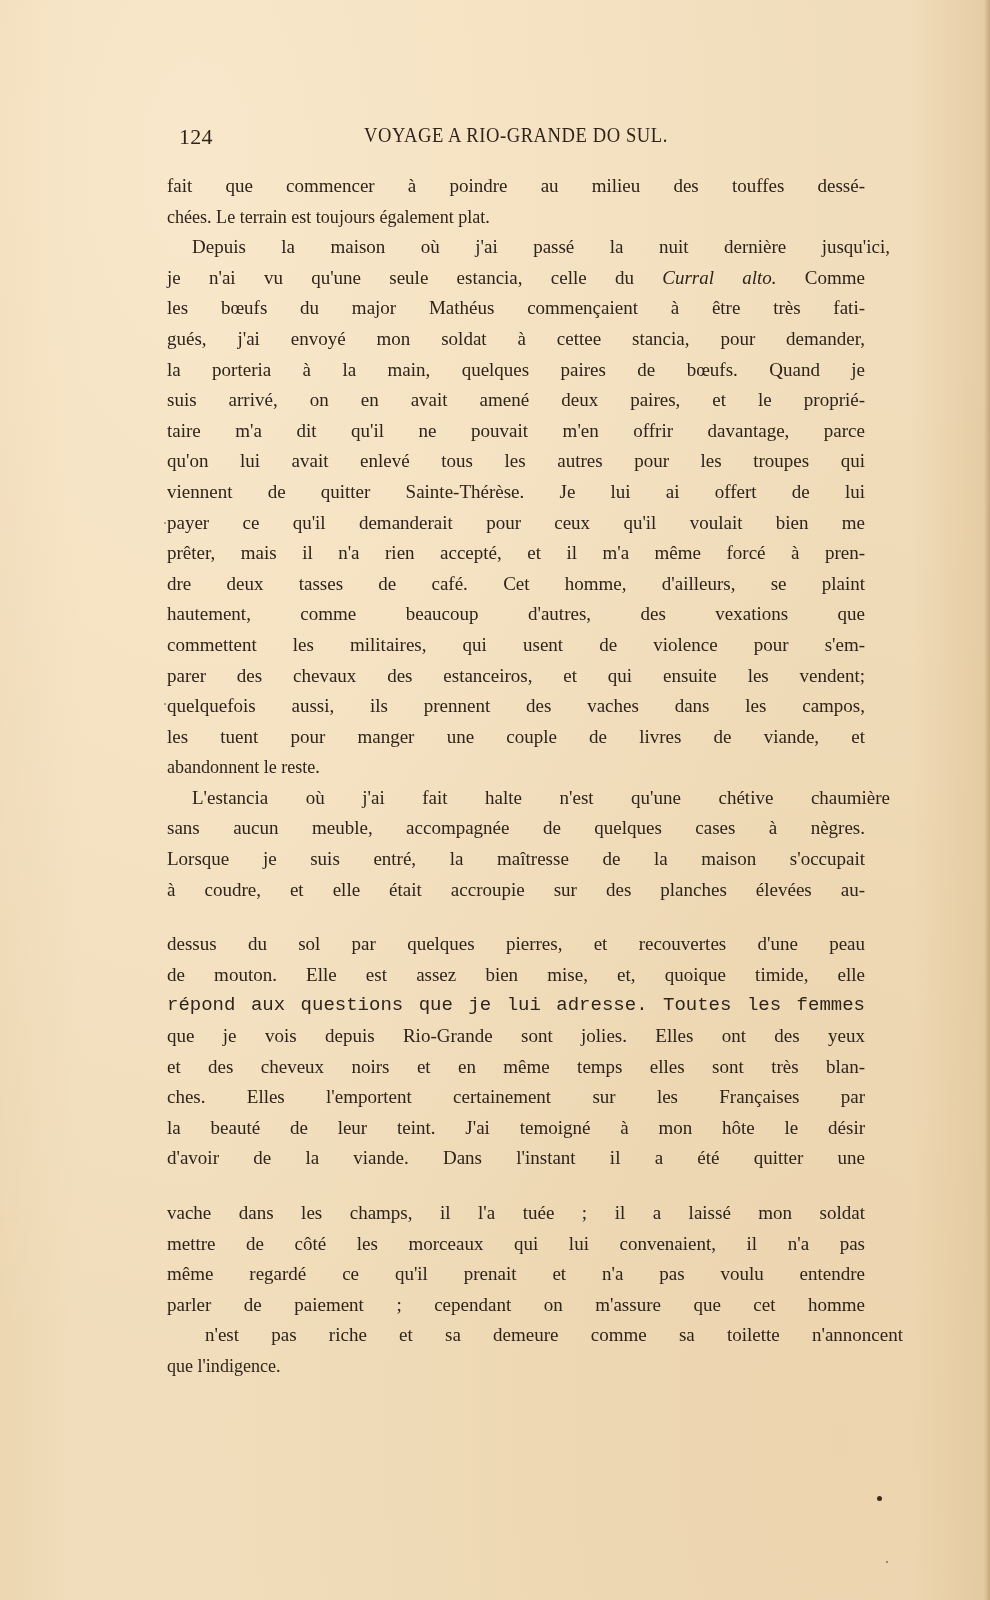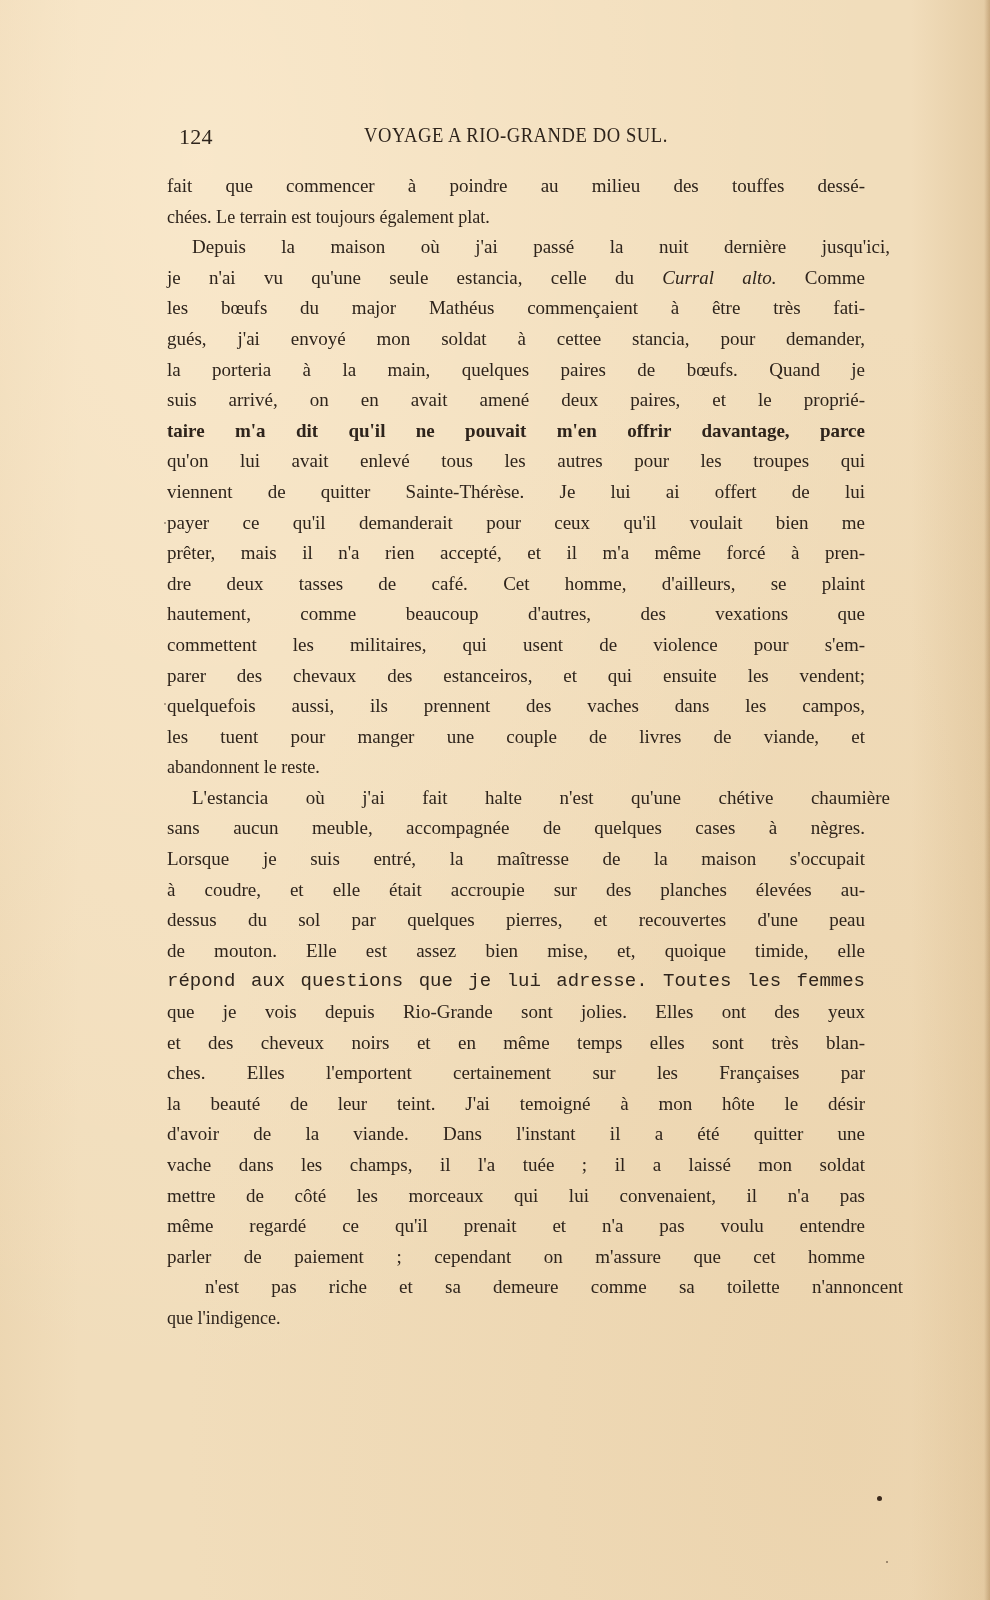--- a/index.html
+++ b/index.html
@@ -57,46 +57,46 @@
 
     <span class="line" style="display: block; width: 698px; text-align: justify; text-align-last: justify;">fait que commencer à poindre au milieu des touffes dessé-</span>
     <span class="line last" style="display: block; width: 734.737px; text-align: left; text-align-last: left; transform: scaleX(0.95);">chées. Le terrain est toujours également plat.</span>
 
     <span class="line indent" style="display: block; width: 698px; text-align: justify; text-align-last: justify;">Depuis la maison où j'ai passé la nuit dernière jusqu'ici,</span>
     <span class="line" style="display: block; width: 698px; text-align: justify; text-align-last: justify;"><span>je n'ai vu qu'une seule estancia, celle du </span><span class="it">Curral alto.</span><span> Comme</span></span>
     <span class="line" style="display: block; width: 698px; text-align: justify; text-align-last: justify;">les bœufs du major Mathéus commençaient à être très fati-</span>
     <span class="line" style="display: block; width: 698px; text-align: justify; text-align-last: justify;">gués, j'ai envoyé mon soldat à cettee stancia, pour demander,</span>
     <span class="line" style="display: block; width: 698px; text-align: justify; text-align-last: justify;">la porteria à la main, quelques paires de bœufs. Quand je</span>
     <span class="line" style="display: block; width: 698px; text-align: justify; text-align-last: justify;">suis arrivé, on en avait amené deux paires, et le proprié-</span>
-    <span class="line" style="display: block; width: 698px; text-align: justify; text-align-last: justify; font-weight: bold;">taire m'a dit qu'il ne pouvait m'en offrir davantage, parce</span>
+    <span class="line" style="display: block; width: 698px; text-align: justify; text-align-last: justify;">taire m'a dit qu'il ne pouvait m'en offrir davantage, parce</span>
     <span class="line" style="display: block; width: 698px; text-align: justify; text-align-last: justify;">qu'on lui avait enlevé tous les autres pour les troupes qui</span>
     <span class="line" style="display: block; width: 698px; text-align: justify; text-align-last: justify;">viennent de quitter Sainte-Thérèse. Je lui ai offert de lui</span>
     <span class="line" style="display: block; width: 698px; text-align: justify; text-align-last: justify;">payer ce qu'il demanderait pour ceux qu'il voulait bien me</span>
     <span class="line" style="display: block; width: 698px; text-align: justify; text-align-last: justify;">prêter, mais il n'a rien accepté, et il m'a même forcé à pren-</span>
     <span class="line" style="display: block; width: 698px; text-align: justify; text-align-last: justify;">dre deux tasses de café. Cet homme, d'ailleurs, se plaint</span>
     <span class="line" style="display: block; width: 698px; text-align: justify; text-align-last: justify;">hautement, comme beaucoup d'autres, des vexations que</span>
     <span class="line" style="display: block; width: 698px; text-align: justify; text-align-last: justify;">commettent les militaires, qui usent de violence pour s'em-</span>
     <span class="line" style="display: block; width: 698px; text-align: justify; text-align-last: justify;">parer des chevaux des estanceiros, et qui ensuite les vendent;</span>
     <span class="line" style="display: block; width: 698px; text-align: justify; text-align-last: justify;">quelquefois aussi, ils prennent des vaches dans les campos,</span>
     <span class="line" style="display: block; width: 698px; text-align: justify; text-align-last: justify;">les tuent pour manger une couple de livres de viande, et</span>
     <span class="line last" style="display: block; width: 734.737px; text-align: left; text-align-last: left; transform: scaleX(0.95);">abandonnent le reste.</span>
 
     <span class="line indent" style="display: block; width: 698px; text-align: justify; text-align-last: justify;">L'estancia où j'ai fait halte n'est qu'une chétive chaumière</span>
     <span class="line" style="display: block; width: 698px; text-align: justify; text-align-last: justify;">sans aucun meuble, accompagnée de quelques cases à nègres.</span>
     <span class="line" style="display: block; width: 698px; text-align: justify; text-align-last: justify;">Lorsque je suis entré, la maîtresse de la maison s'occupait</span>
     <span class="line" style="display: block; width: 698px; text-align: justify; text-align-last: justify;">à coudre, et elle était accroupie sur des planches élevées au-</span>
-    <span class="line" style="display: block; width: 698px; text-align: justify; text-align-last: justify;">dessus du sol par quelques pierres, et recouvertes d'une peau</span>
+    <span class="line" style="display: block; width: 698px; text-align: justify; text-align-last: justify; margin-top: 24px;">dessus du sol par quelques pierres, et recouvertes d'une peau</span>
     <span class="line" style="display: block; width: 698px; text-align: justify; text-align-last: justify;">de mouton. Elle est assez bien mise, et, quoique timide, elle</span>
     <span class="line" style="display: block; width: 698px; text-align: justify; text-align-last: justify; font-family: Liberation Mono, monospace;">répond aux questions que je lui adresse. Toutes les femmes</span>
     <span class="line" style="display: block; width: 698px; text-align: justify; text-align-last: justify;">que je vois depuis Rio-Grande sont jolies. Elles ont des yeux</span>
     <span class="line" style="display: block; width: 698px; text-align: justify; text-align-last: justify;">et des cheveux noirs et en même temps elles sont très blan-</span>
     <span class="line" style="display: block; width: 698px; text-align: justify; text-align-last: justify;">ches. Elles l'emportent certainement sur les Françaises par</span>
     <span class="line" style="display: block; width: 698px; text-align: justify; text-align-last: justify;">la beauté de leur teint. J'ai temoigné à mon hôte le désir</span>
     <span class="line" style="display: block; width: 698px; text-align: justify; text-align-last: justify;">d'avoir de la viande. Dans l'instant il a été quitter une</span>
-    <span class="line" style="display: block; width: 698px; text-align: justify; text-align-last: justify;">vache dans les champs, il l'a tuée ; il a laissé mon soldat</span>
+    <span class="line" style="display: block; width: 698px; text-align: justify; text-align-last: justify; margin-top: 24px;">vache dans les champs, il l'a tuée ; il a laissé mon soldat</span>
     <span class="line" style="display: block; width: 698px; text-align: justify; text-align-last: justify;">mettre de côté les morceaux qui lui convenaient, il n'a pas</span>
     <span class="line" style="display: block; width: 698px; text-align: justify; text-align-last: justify;">même regardé ce qu'il prenait et n'a pas voulu entendre</span>
     <span class="line" style="display: block; width: 698px; text-align: justify; text-align-last: justify;">parler de paiement ; cependant on m'assure que cet homme</span>
     <span class="line" style="display: block; width: 698px; text-align: justify; text-align-last: justify; margin-left: 38px;">n'est pas riche et sa demeure comme sa toilette n'annoncent</span>
     <span class="line last" style="display: block; width: 734.737px; text-align: left; text-align-last: left; transform: scaleX(0.95);">que l'indigence.</span>
   </div>
 
   <div class="speck" style="left:877px; top:1496px; width:5px; height:5px;"></div>
   <div class="speck" style="left:886px; top:1561px; width:2px; height:2px; opacity:0.6;"></div>
   <div class="speck" style="left:164px; top:522px; width:2px; height:2px; opacity:0.5;"></div>

